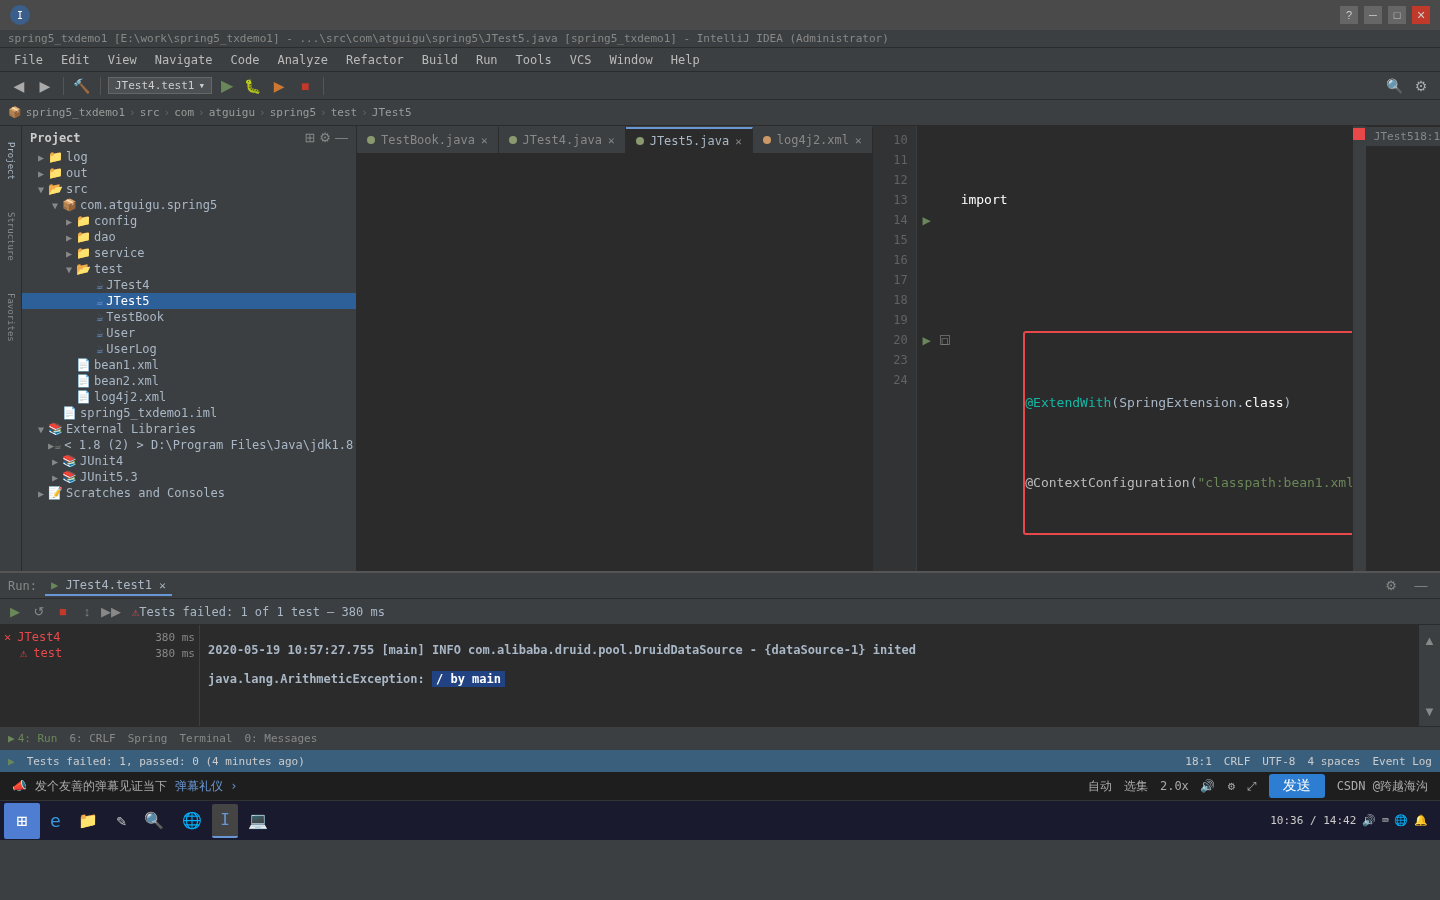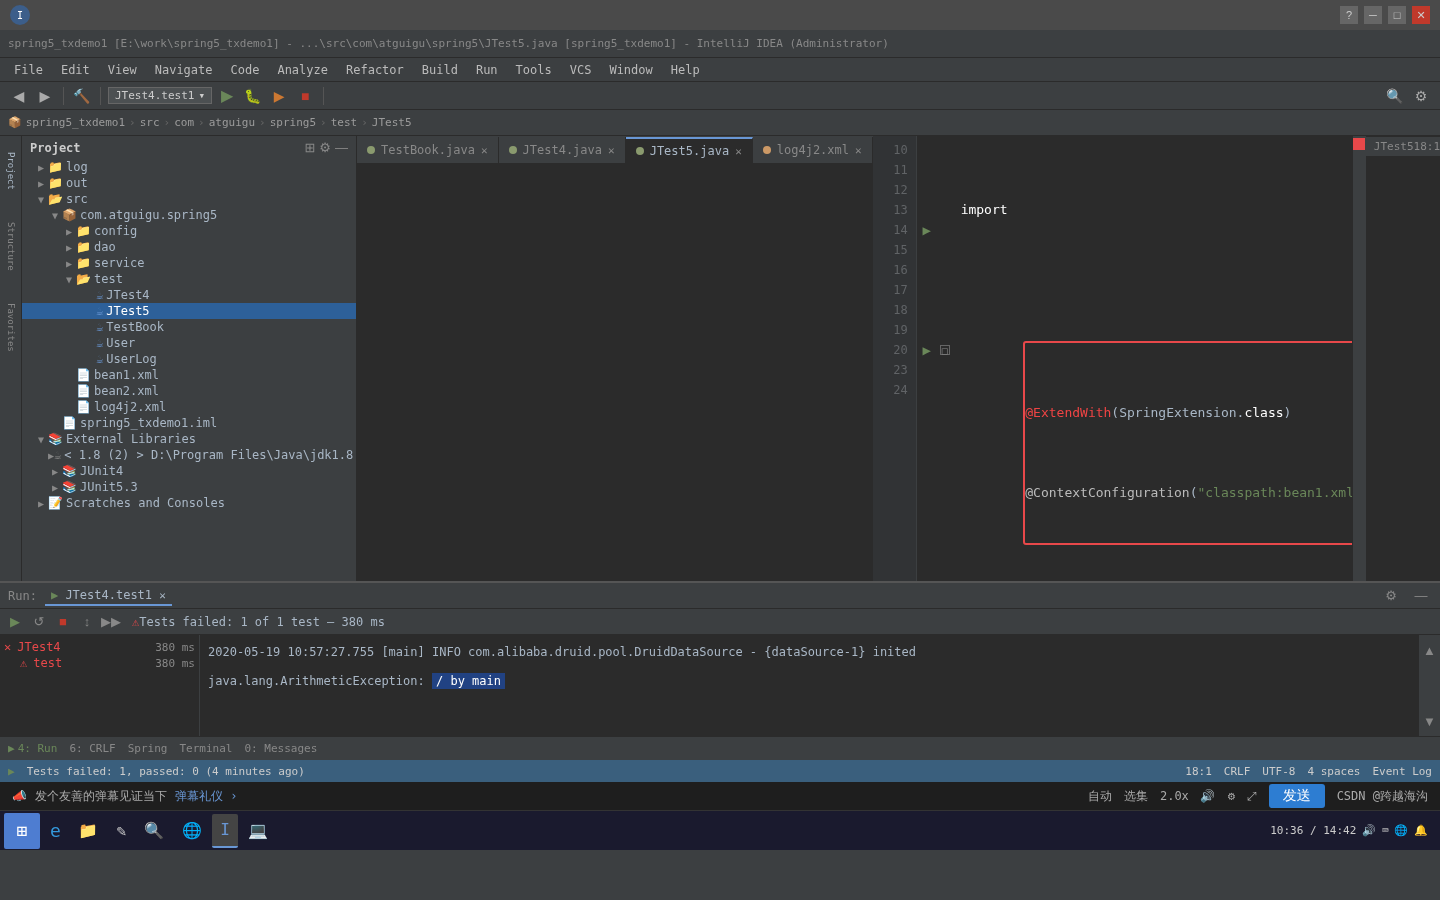--- a/index.html
+++ b/index.html
@@ -187,24 +187,25 @@
       height: 26px;
       background: #3c3f41;
       padding: 0 4px;
       border-bottom: 1px solid #2b2b2b;
       gap: 2px;
     }
     .run-btn { width: 22px; height: 22px; background: transparent; border: none; color: #888; cursor: pointer; font-size: 13px; display: flex; align-items: center; justify-content: center; }
     .run-content {
       flex: 1;
       overflow-y: auto;
-      padding: 8px 8px;
+      padding: 16px 8px;
       font-size: 12px;
       line-height: 1.6;
       color: #a9b7c6;
+      font-weight: bold;
     }
     .test-tree-item { display: flex; align-items: center; gap: 4px; cursor: pointer; padding: 1px 4px; }
 
     
     .status-bar {
       height: 22px;
       background: #3a5f7d;
       display: flex;
       align-items: center;
       justify-content: space-between;
@@ -274,21 +275,21 @@
     <div style="width:20px;height:20px;background:#3c5e8a;display:flex;align-items:center;justify-content:center;border-radius:50%;font-size:10px;color:#fff">I</div>
   </div>
   <div class="title-bar-right">
     <button class="title-btn">?</button>
     <button class="title-btn">─</button>
     <button class="title-btn">□</button>
     <button class="title-btn" style="background:#c0392b">✕</button>
   </div>
 </div>
 
-<div style="height:28px;background:#3c3f41;display:flex;align-items:center;padding:0 8px;font-size:11px;color:#888;border-bottom:1px solid #2b2b2b;">
+<div style="height:18px;background:#3c3f41;display:flex;align-items:center;padding:0 8px;font-size:11px;color:#888;border-bottom:1px solid #2b2b2b;">
   <span>spring5_txdemo1 [E:\work\spring5_txdemo1] - ...\src\com\atguigu\spring5\JTest5.java [spring5_txdemo1] - IntelliJ IDEA (Administrator)</span>
 </div>
 
 <div class="menu-bar">
   <div class="menu-item">File</div>
   <div class="menu-item">Edit</div>
   <div class="menu-item">View</div>
   <div class="menu-item">Navigate</div>
   <div class="menu-item">Code</div>
   <div class="menu-item">Analyze</div>
@@ -553,21 +554,21 @@
         
         <div class="code-line">
           <span class="kw-keyword">import </span>
         </div>
         
         <div class="code-line">&nbsp;</div>
         
         <div style="display:inline-block;border:2px solid #e8484a;border-radius:3px;margin-top:1px;">
           
           <div class="code-line">
-            <span style="color:#ef4444">@ExtendWith</span><span style="color:#a9b7c6">(SpringExtension.</span><span class="kw-keyword">class</span><span style="color:#a9b7c6">)</span>
+            <span style="color:#14b8a6">@ExtendWith</span><span style="color:#a9b7c6">(SpringExtension.</span><span class="kw-keyword">class</span><span style="color:#a9b7c6">)</span>
           </div>
           
           <div class="code-line">
             <span style="color:#bbb">@ContextConfiguration</span><span style="color:#a9b7c6">(</span><span class="kw-string">"classpath:bean1.xml"</span><span style="color:#a9b7c6">)</span>
           </div>
         </div>
         
         
         
         

